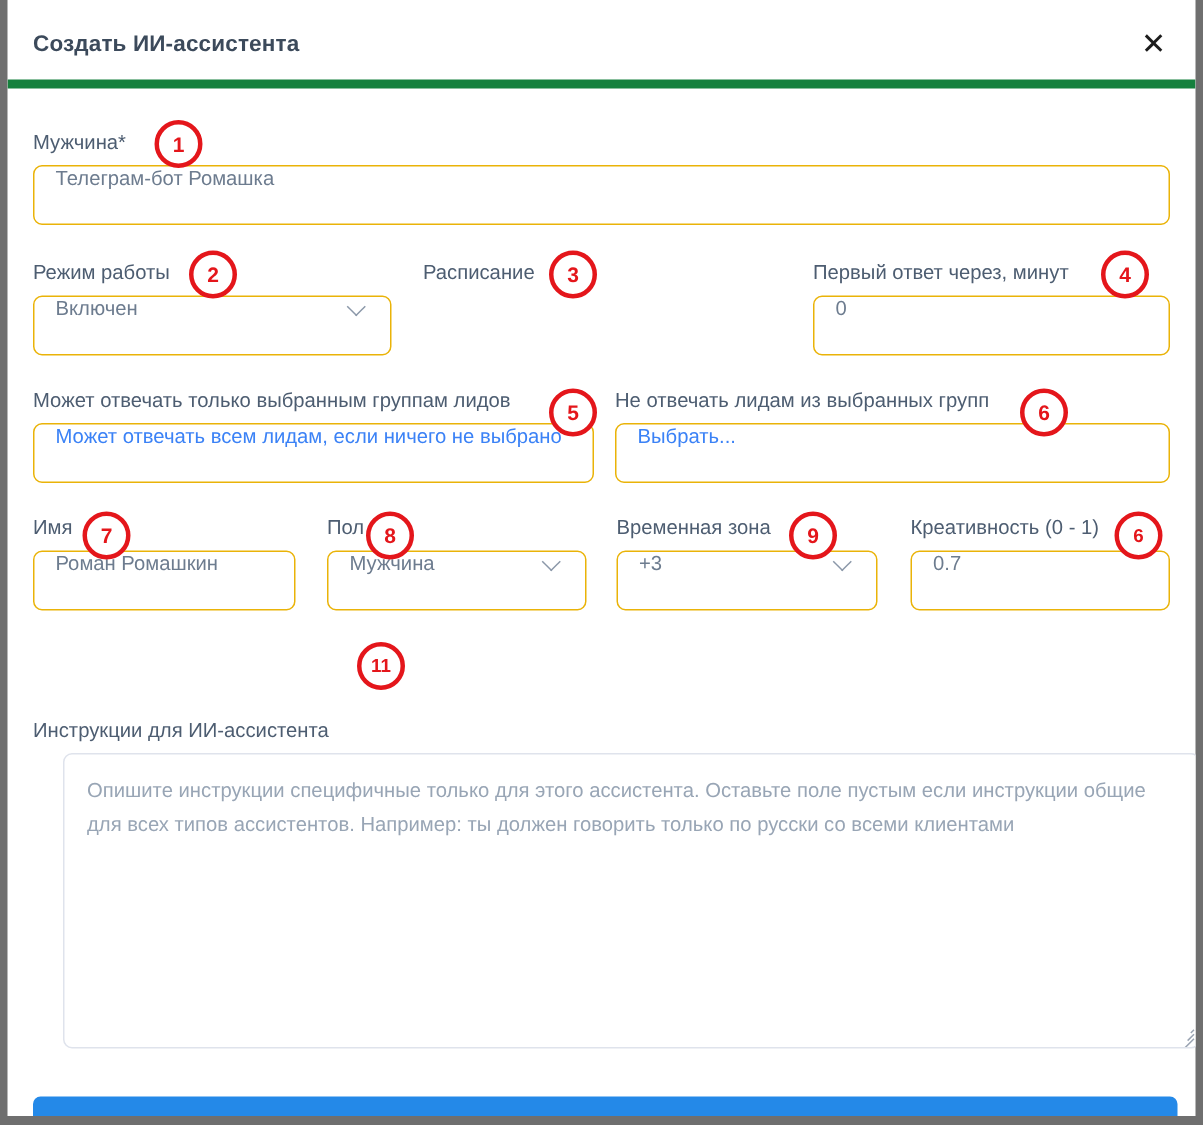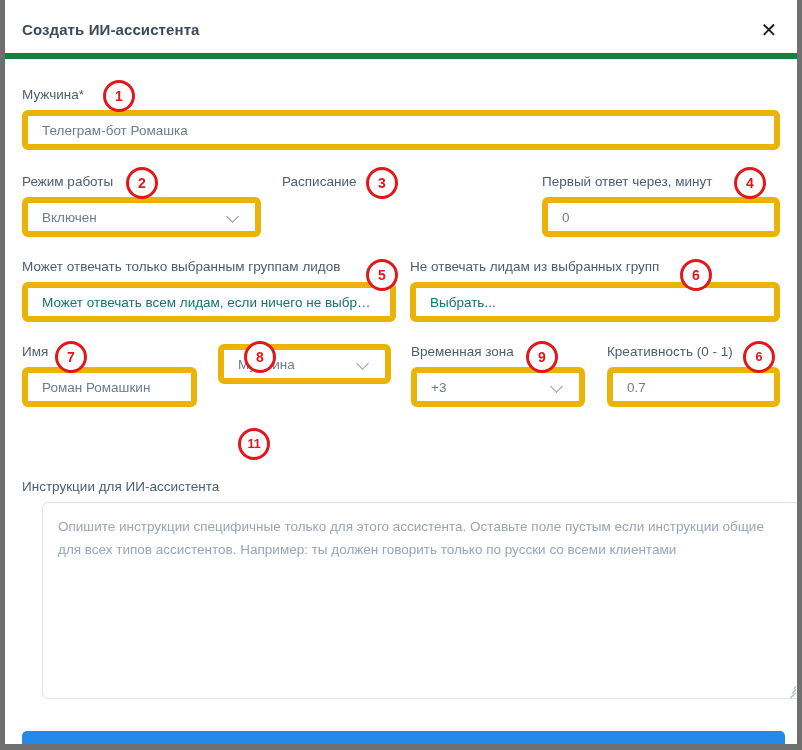--- a/index.html
+++ b/index.html
@@ -75,33 +75,33 @@
     color: #4d5d71;
     white-space: nowrap;
     display: block;
     margin-bottom: 7px;
     line-height: 16px;
   }
   .control {
     box-sizing: border-box;
     width: 100%;
     height: 40px;
-    border: 6px solid #eab308;
+    border: 1px solid #eab308;
     border-radius: 6px;
     background: #ffffff;
     font-family: "Liberation Sans", sans-serif;
     font-size: 13.5px;
     color: #6d7c8f;
     padding: 0 14px;
     outline: none;
     display: flex;
-    align-items: center;
+    align-items: flex-start;
   }
   .control.placeholder-text {
-    color: #0f766e;
+    color: #3b82f6;
   }
   .control .value {
     flex: 1 1 auto;
     overflow: hidden;
     white-space: nowrap;
     text-overflow: ellipsis;
   }
   .chevron {
     flex: 0 0 auto;
     width: 14px;
@@ -246,20 +246,21 @@
     </div>
 
     <div class="field" style="left:17px; top:285px; width:175px;">
       <span class="field-label">Имя</span>
       <div class="control">
         <span class="value">Роман Ромашкин</span>
       </div>
     </div>
 
     <div class="field" style="left:213px; top:285px; width:173px;">
+      <span class="field-label">Пол</span>
       <div class="control">
         <span class="value">Мужчина</span>
         <span class="chevron"></span>
       </div>
     </div>
 
     <div class="field" style="left:406px; top:285px; width:174px;">
       <span class="field-label">Временная зона</span>
       <div class="control">
         <span class="value">+3</span>

